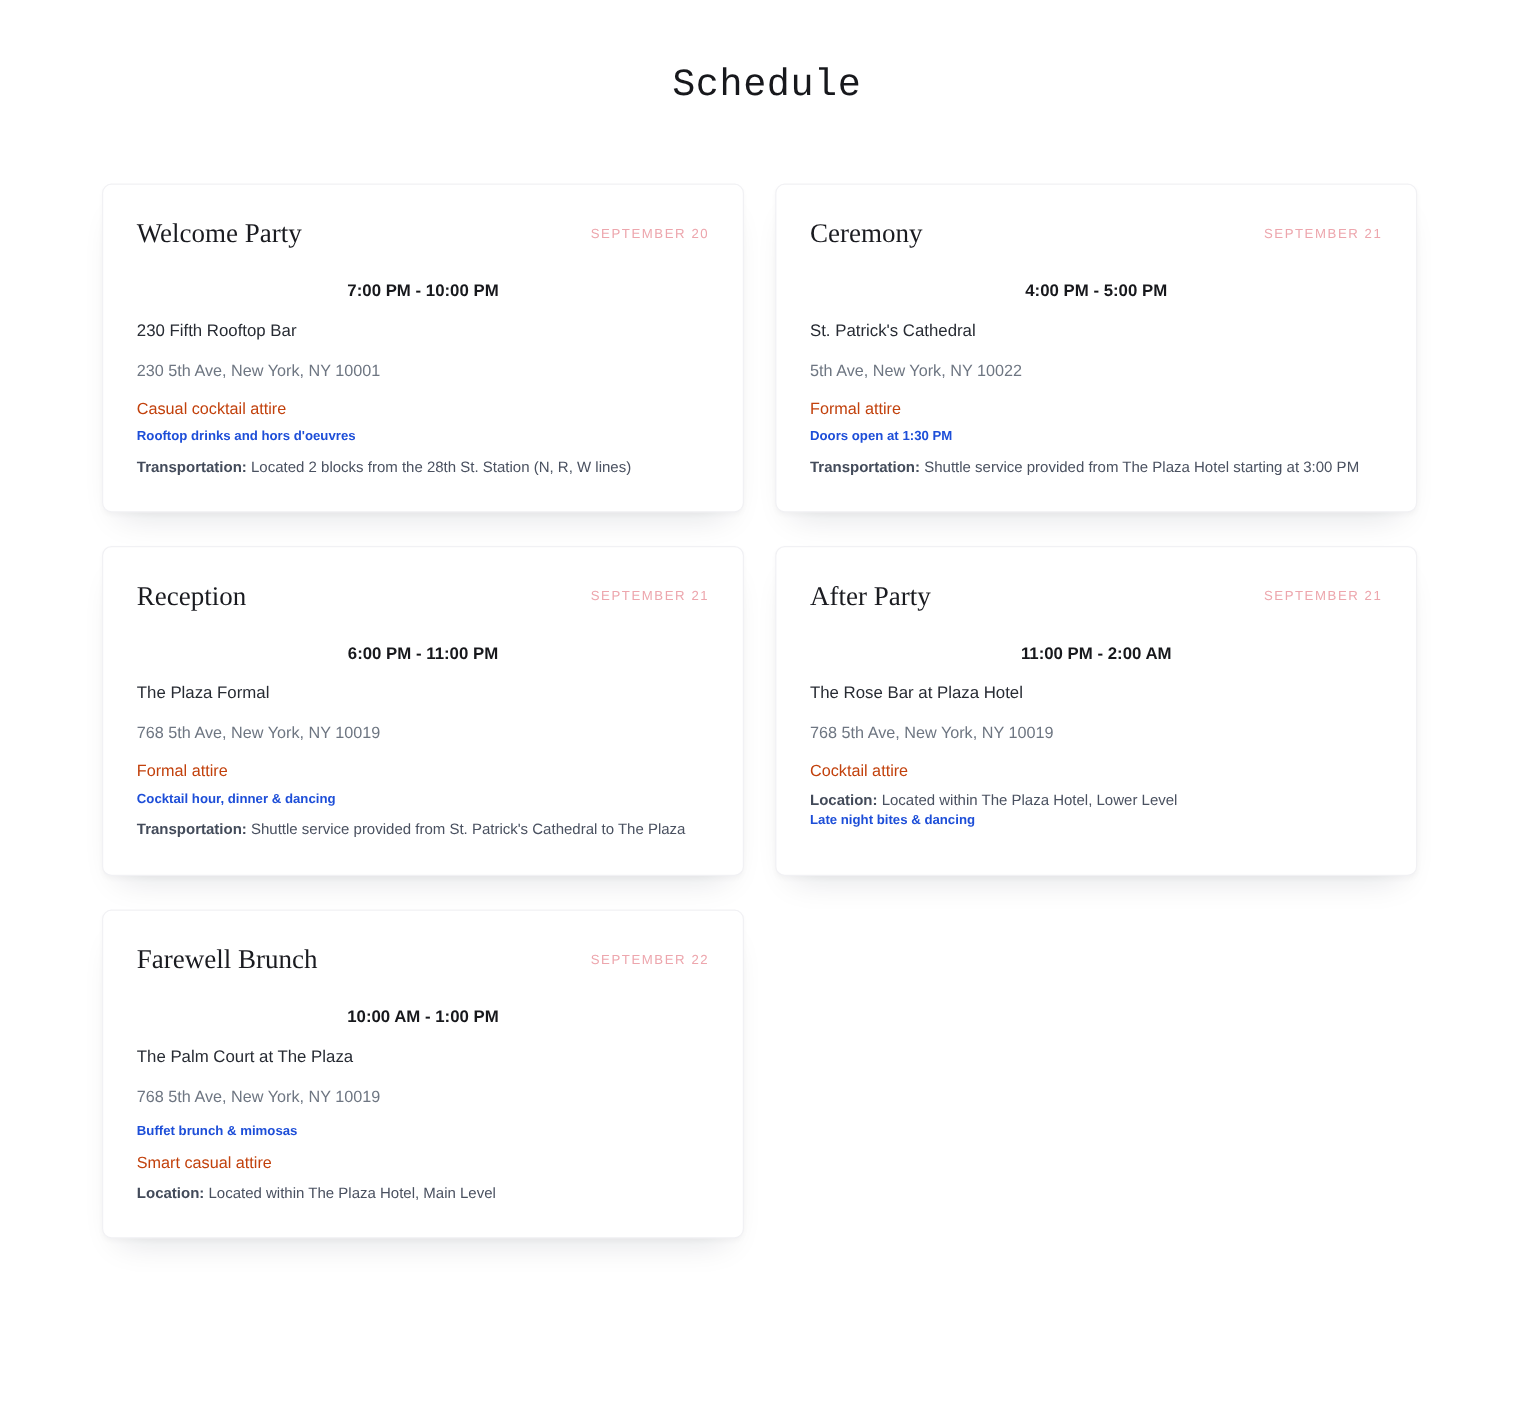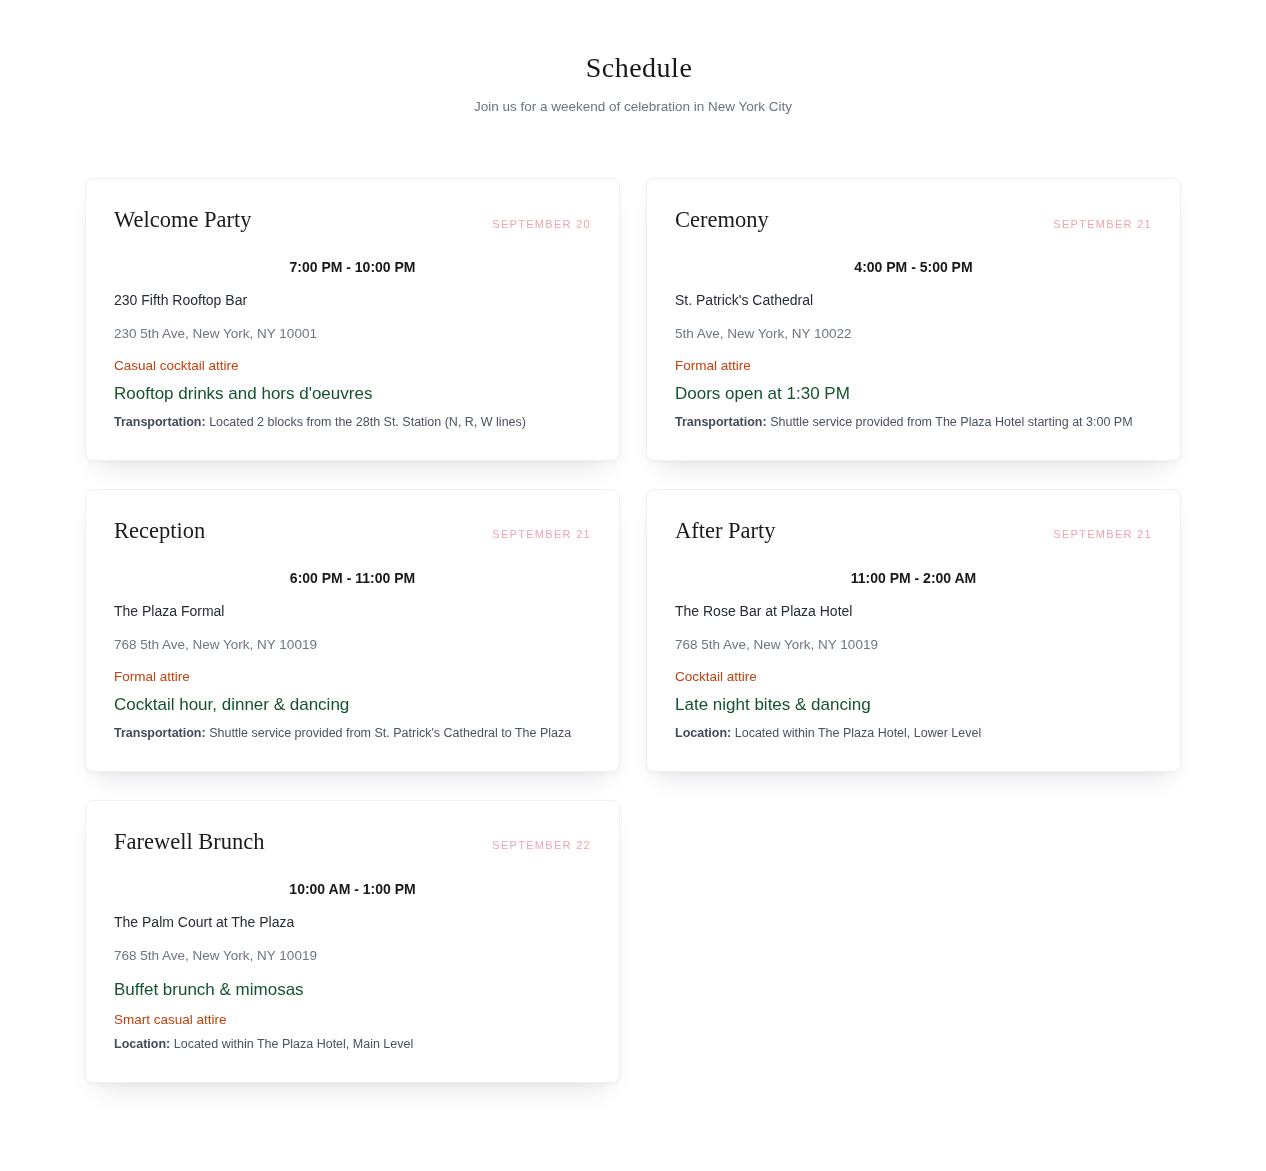--- a/index.html
+++ b/index.html
@@ -13,23 +13,23 @@
     min-height: 1171px;
     margin: 0 auto;
     padding-top: 52px;
     padding-bottom: 150px;
   }
   .header {
     text-align: center;
     margin-bottom: 64px;
   }
   .page-title {
-    font-family: Liberation Serif, serif;
+    font-family: Liberation Mono, monospace;
     font-weight: 400;
-    font-size: 28px;
+    font-size: 32px;
     letter-spacing: 0.5px;
     color: #17181c;
     padding-left: 12px;
   }
   .page-subtitle {
     margin-top: 15px;
     font-size: 13.5px;
     color: #6b7280;
   }
   .grid {
@@ -43,21 +43,21 @@
   .card {
     background: #ffffff;
     border: 1px solid #f1f1f4;
     border-radius: 8px;
     padding: 28px;
     box-shadow: 0 2px 4px rgba(15, 23, 42, 0.03), 0 16px 28px -14px rgba(15, 23, 42, 0.14);
   }
   .card-header {
     display: flex;
     justify-content: space-between;
-    align-items: center;
+    align-items: flex-start;
     margin-bottom: 25px;
   }
   .card-title {
     font-family: "Liberation Serif", "DejaVu Serif", serif;
     font-weight: 400;
     font-size: 22.5px;
     color: #1a1b20;
   }
   .card-date {
     font-size: 11px;
@@ -85,40 +85,40 @@
     font-size: 13.5px;
     color: #6e7682;
     margin-bottom: 13px;
   }
   .event-attire {
     font-size: 13.5px;
     color: #c2410c;
     margin-bottom: 7px;
   }
   .event-desc {
-    font-size: 17px;
-    color: #14532d;
+    font-size: 11px;
+    color: #1d4ed8;
     margin-bottom: 8px;
+    font-weight: bold;
   }
   .event-note {
     font-size: 12.5px;
     color: #4a5160;
   }
   .event-note strong {
     font-weight: 700;
     color: #434b5a;
   }
 </style>
 </head>
 <body>
 
 <div class="page">
   <div class="header">
     <h1 class="page-title">Schedule</h1>
-    <div class="page-subtitle">Join us for a weekend of celebration in New York City</div>
   </div>
 
   <div class="grid" id="schedule-grid">
   <div class="card">
     <div class="card-header">
       <div class="card-title">Welcome Party</div>
       <div class="card-date">SEPTEMBER 20</div>
     </div>
     <div class="line event-time">7:00 PM - 10:00 PM</div>
     <div class="line event-venue">230 Fifth Rooftop Bar</div>
@@ -156,22 +156,22 @@
 
   <div class="card">
     <div class="card-header">
       <div class="card-title">After Party</div>
       <div class="card-date">SEPTEMBER 21</div>
     </div>
     <div class="line event-time">11:00 PM - 2:00 AM</div>
     <div class="line event-venue">The Rose Bar at Plaza Hotel</div>
     <div class="line event-address">768 5th Ave, New York, NY 10019</div>
     <div class="line event-attire">Cocktail attire</div>
+    <div class="line event-note"><strong>Location:</strong> <span>Located within The Plaza Hotel, Lower Level</span></div>
     <div class="line event-desc">Late night bites &amp; dancing</div>
-    <div class="line event-note"><strong>Location:</strong> <span>Located within The Plaza Hotel, Lower Level</span></div>
   </div>
 
   <div class="card">
     <div class="card-header">
       <div class="card-title">Farewell Brunch</div>
       <div class="card-date">SEPTEMBER 22</div>
     </div>
     <div class="line event-time">10:00 AM - 1:00 PM</div>
     <div class="line event-venue">The Palm Court at The Plaza</div>
     <div class="line event-address">768 5th Ave, New York, NY 10019</div>

